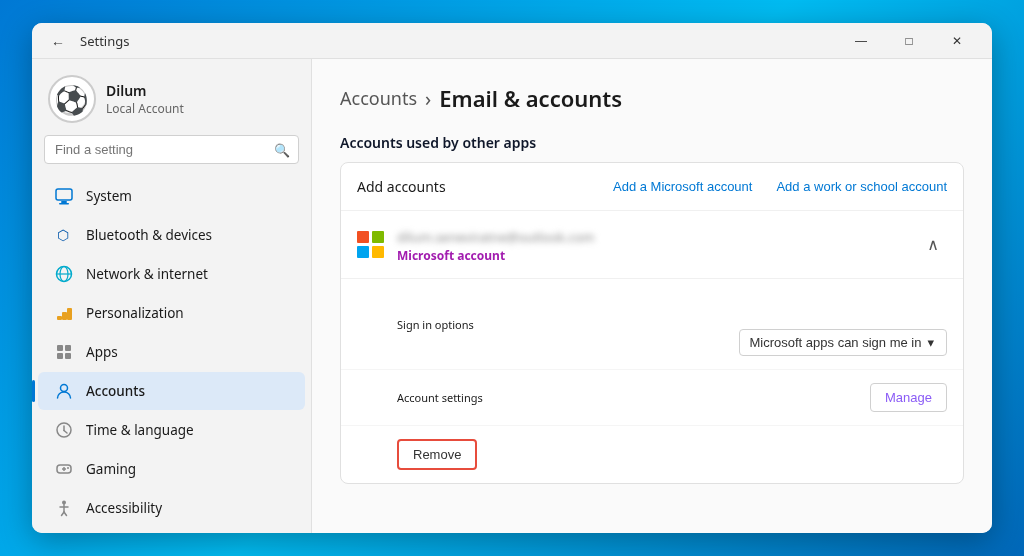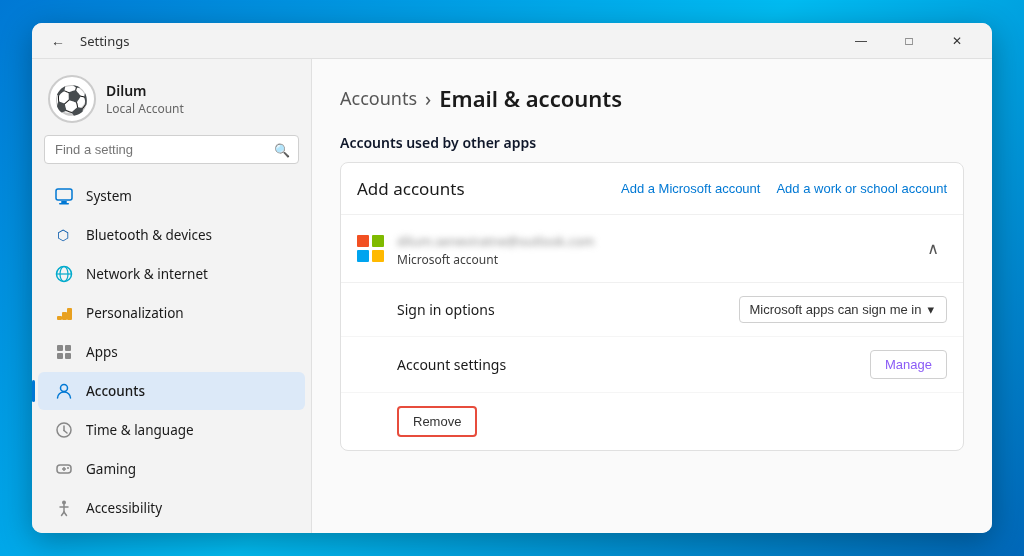--- a/index.html
+++ b/index.html
@@ -249,26 +249,26 @@
       overflow: hidden;
     }
     .add-accounts-row {
       display: flex;
       align-items: center;
       padding: 14px 16px;
       border-bottom: 1px solid #f0f0f0;
     }
     .add-accounts-label {
       flex: 1;
-      font-size: 17px;
+      font-size: 14px;
       color: #1a1a1a;
     }
     .add-links {
       display: flex;
-      gap: 16px;
+      gap: 24px;
     }
     .link-btn {
       background: none;
       border: none;
       color: #0078d4;
       font-size: 13px;
       cursor: pointer;
       padding: 0;
     }
     .ms-account-row {
@@ -287,57 +287,59 @@
       flex-shrink: 0;
     }
     .ms-logo-q { width: 12px; height: 12px; border-radius: 1px; }
     .ms-logo-q.red { background: #f25022; }
     .ms-logo-q.green { background: #7fba00; }
     .ms-logo-q.blue { background: #00a4ef; }
     .ms-logo-q.yellow { background: #ffb900; }
     .ms-account-info { flex: 1; }
     .ms-account-type {
       font-size: 12px;
-      color: #404040;
+      color: #a21caf;
+      font-weight: bold;
     }
     .collapse-btn {
       background: none;
       border: none;
       cursor: pointer;
       color: #555;
       font-size: 16px;
       padding: 4px 8px;
     }
     .account-detail-row {
       display: flex;
       align-items: center;
       padding: 13px 16px 13px 56px;
       border-bottom: 1px solid #f5f5f5;
     }
     .detail-label {
       flex: 1;
-      font-size: 14px;
+      font-size: 11px;
       color: #1a1a1a;
     }
     .detail-action {
       display: flex;
       align-items: center;
       gap: 6px;
     }
     .dropdown-btn {
       background: white;
       border: 1px solid #d0d0d0;
       border-radius: 4px;
       padding: 5px 12px 5px 10px;
       font-size: 13px;
       color: #333;
       cursor: pointer;
       display: flex;
       align-items: center;
       gap: 6px;
+      margin-top: 37px;
     }
     .manage-btn {
       background: white;
       border: 1px solid #d0d0d0;
       border-radius: 4px;
       padding: 6px 14px;
       font-size: 13px;
       color: #8b5cf6;
       cursor: pointer;
     }

